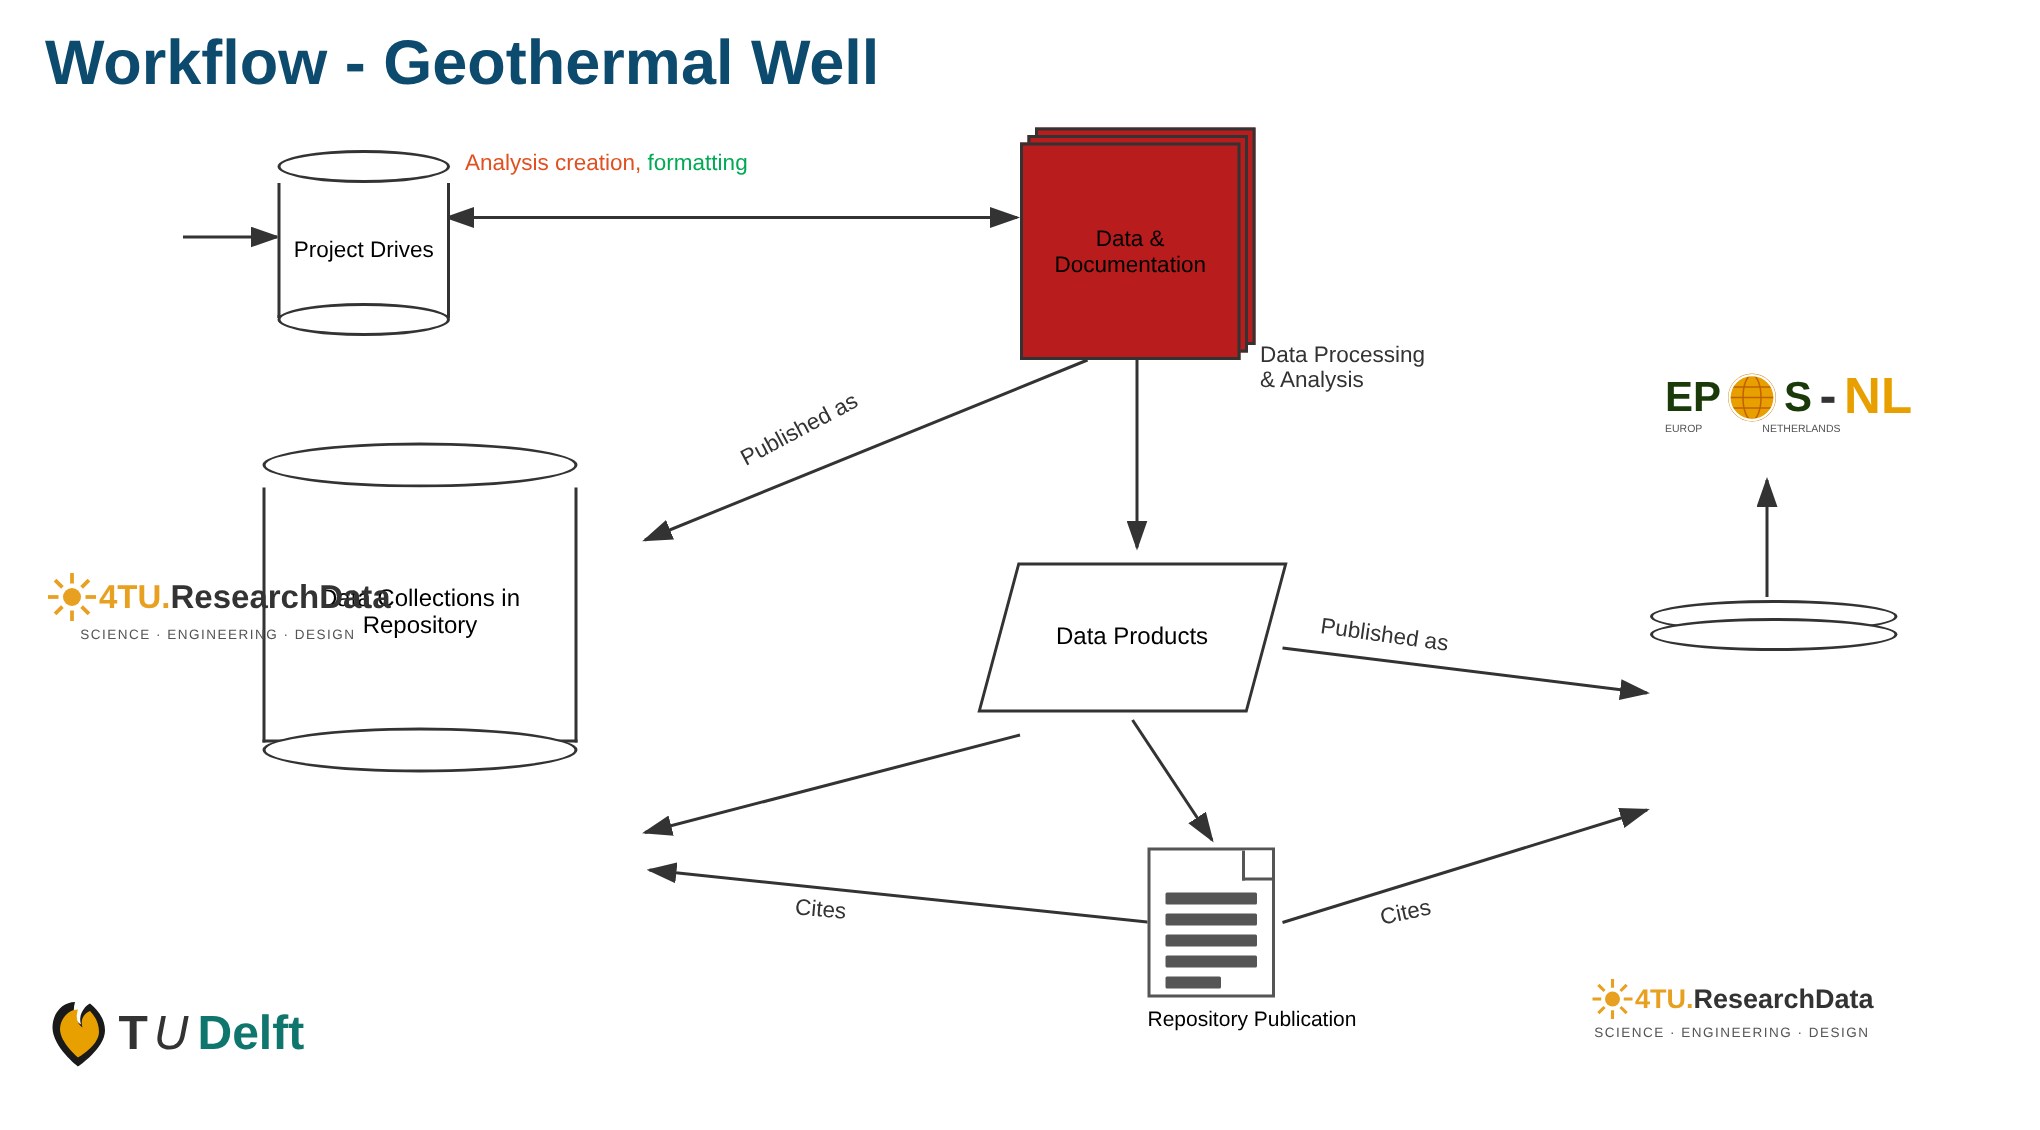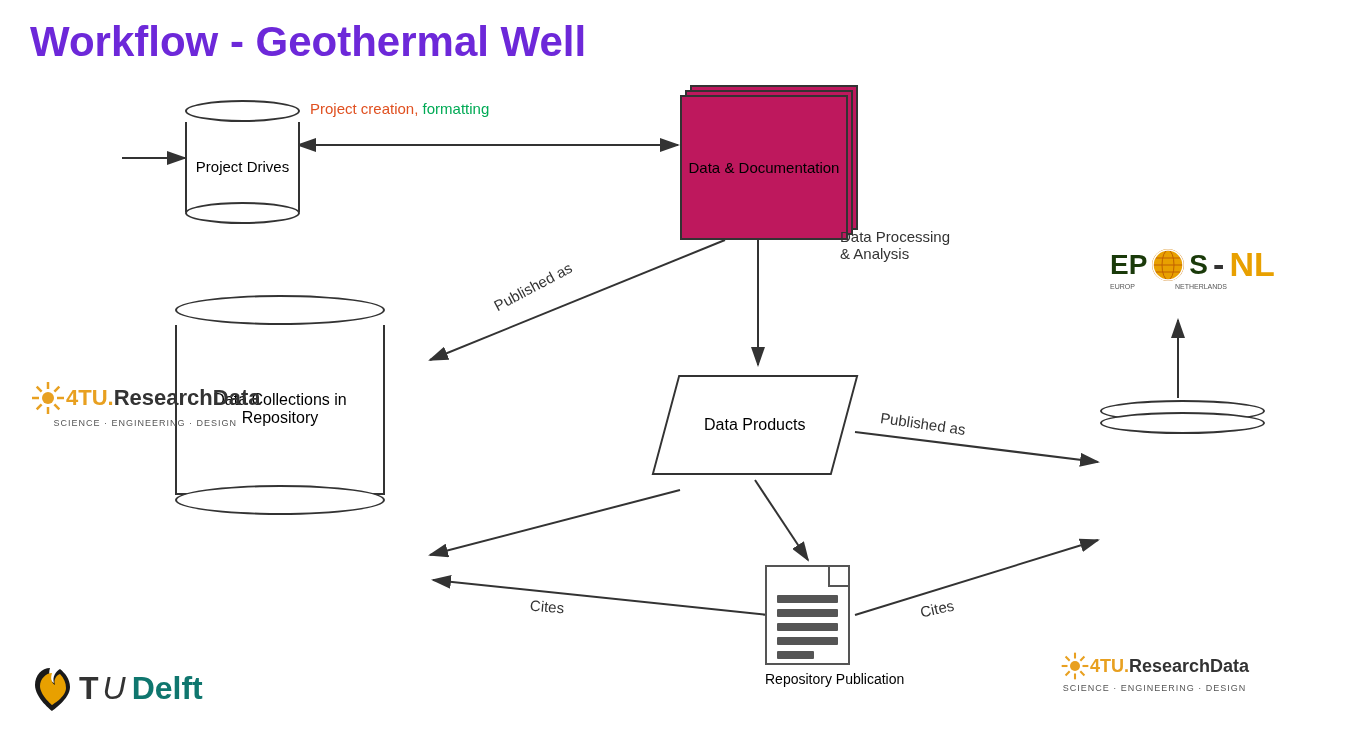--- a/index.html
+++ b/index.html
@@ -18,21 +18,21 @@
       position: relative;
       background: #fff;
     }
 
     .title {
       position: absolute;
       top: 18px;
       left: 30px;
       font-size: 42px;
       font-weight: bold;
-      color: #6d28d9;
+      color: #0c4a6e;
     }
 
     
     .raw-data-box {
       position: absolute;
       top: 120px;
       left: 30px;
       width: 90px;
       height: 75px;
       border: 2px solid #333;
@@ -91,22 +91,22 @@
     
     .doc-stack {
       position: absolute;
       top: 95px;
       left: 680px;
     }
 
     .doc-page {
       position: absolute;
       border: 2px solid #333;
-      background: #be185d;
-      width: 168px;
+      background: #b91c1c;
+      width: 147px;
       height: 145px;
     }
 
     .doc-page.back2 { top: -10px; left: 10px; }
     .doc-page.back1 { top: -5px; left: 5px; }
     .doc-page.front { top: 0px; left: 0px; display: flex; align-items: center; justify-content: center; text-align: center; font-size: 15px; font-weight: 500; }
 
     
     .data-products {
       position: absolute;
@@ -324,21 +324,21 @@
 
     <line x1="768" y1="615" x2="433" y2="580" stroke="#333" stroke-width="2" marker-end="url(#arrowhead)"></line>
 
     <line x1="855" y1="615" x2="1098" y2="540" stroke="#333" stroke-width="2" marker-end="url(#arrowhead)"></line>
 
     <line x1="1178" y1="398" x2="1178" y2="320" stroke="#333" stroke-width="2" marker-end="url(#arrowhead)"></line>
 
   </svg>
 
   <div class="metadata-text">
-    <span class="metadata-red">Project creation,</span>
+    <span class="metadata-red">Analysis creation,</span>
     <span class="metadata-green">formatting</span>
   </div>
 
 
   <div class="cylinder" style="top:100px; left:185px;">
     <div class="cylinder-top" style="width:115px; height:22px;"></div>
     <div class="cylinder-body" style="width:115px; height:90px;">
       <span>Project
 Drives</span>
     </div>

